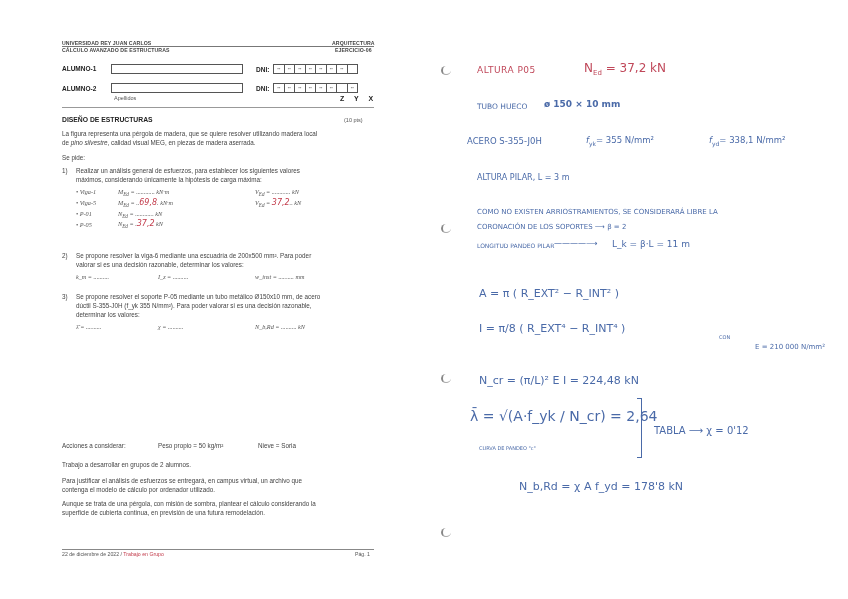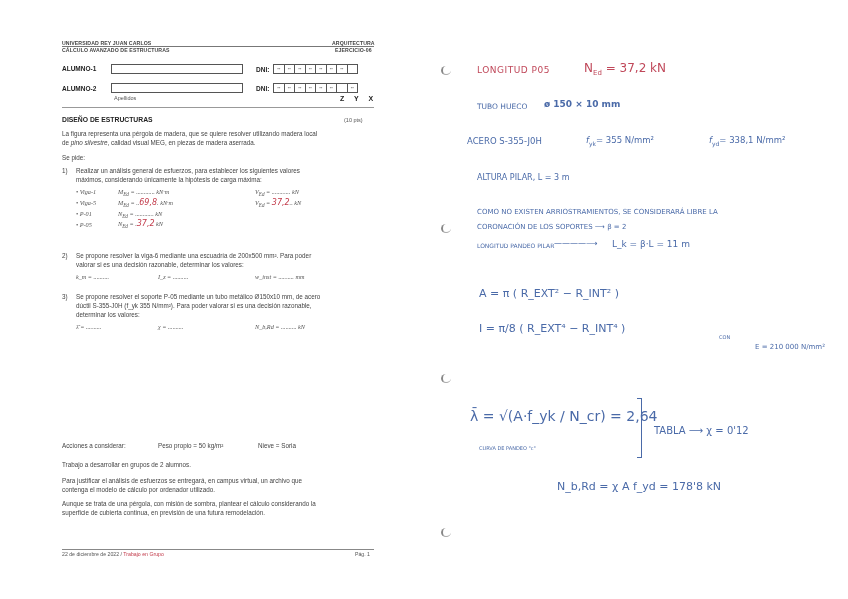--- a/index.html
+++ b/index.html
@@ -128,21 +128,21 @@
   <div class="abs footer-txt" style="left:62px;top:551px;"><span>22 de diciembre de 2022  /</span> <span class="footer-red">Trabajo en Grupo</span></div>
   <div class="abs footer-txt" style="left:355px;top:551px;">Pág. 1</div>
 </div>
 
 <div id="right-page" class="page">
   <div class="hole" style="left:17px;top:66px;"></div>
   <div class="hole" style="left:17px;top:224px;"></div>
   <div class="hole" style="left:17px;top:374px;"></div>
   <div class="hole" style="left:17px;top:528px;"></div>
 
-  <div class="hw hw-red" style="left:53px;top:65px;font-size:9px;letter-spacing:0.5px;">LONGITUD   P05</div>
+  <div class="hw hw-red" style="left:53px;top:65px;font-size:9px;letter-spacing:0.5px;">ALTURA   P05</div>
   <div class="hw hw-red" style="left:160px;top:61px;font-size:12px;"><span>N</span><sub style="font-size:7px;">Ed</sub> <span>= 37,2 kN</span></div>
 
   <div class="hw" style="left:53px;top:102px;font-size:7.5px;">TUBO  HUECO</div>
   <div class="hw" style="left:120px;top:99px;font-size:9px;font-weight:bold;">ø 150 × 10 mm</div>
 
   <div class="hw" style="left:43px;top:136px;font-size:8.5px;">ACERO   S-355-J0H</div>
   <div class="hw" style="left:162px;top:135px;font-size:8.5px;"><i>f</i><sub style="font-size:6px;">yk</sub><span>= 355 N/mm²</span></div>
   <div class="hw" style="left:285px;top:135px;font-size:8.5px;"><i>f</i><sub style="font-size:6px;">yd</sub><span>= 338,1 N/mm²</span></div>
 
   <div class="hw" style="left:53px;top:173px;font-size:8px;">ALTURA PILAR,  L = 3 m</div>
@@ -152,19 +152,20 @@
 
   <div class="hw" style="left:53px;top:242px;font-size:6px;">LONGITUD PANDEO PILAR</div>
   <div class="hw" style="left:130px;top:239px;font-size:8px;">————⟶</div>
   <div class="hw" style="left:188px;top:239px;font-size:9px;">L_k = β·L =  11 m</div>
 
   <div class="hw" style="left:55px;top:287px;font-size:11px;">A = π ( R_EXT² − R_INT² )</div>
   <div class="hw" style="left:55px;top:322px;font-size:11px;">I = π/8 ( R_EXT⁴ − R_INT⁴ )</div>
   <div class="hw" style="left:295px;top:334px;font-size:5px;">CON</div>
   <div class="hw" style="left:295px;top:343px;font-size:7px;padding-left:36px;">E = 210 000 N/mm²</div>
 
+  <div class="hw" style="left:55px;top:374px;font-size:11px;">N_cr = (π/L)² E I  =  224,48 kN</div>
   <div class="hw" style="left:46px;top:408px;font-size:14px;">λ̄ = √(A·f_yk / N_cr)  =  2,64</div>
   <div class="hw" style="left:55px;top:445px;font-size:5px;">CURVA DE PANDEO "c"</div>
   <div class="abs" style="left:213px;top:398px;width:4px;height:58px;border-right:1px solid #4a6aa8;border-top:1px solid #4a6aa8;border-bottom:1px solid #4a6aa8;"></div>
   <div class="hw" style="left:230px;top:425px;font-size:10px;">TABLA  ⟶  χ = 0'12</div>
 
-  <div class="hw" style="left:95px;top:480px;font-size:11px;margin-left:38px;">N_b,Rd = χ A f_yd = 178'8 kN</div>
+  <div class="hw" style="left:95px;top:480px;font-size:11px;">N_b,Rd = χ A f_yd = 178'8 kN</div>
 </div>
 
 </body></html>

